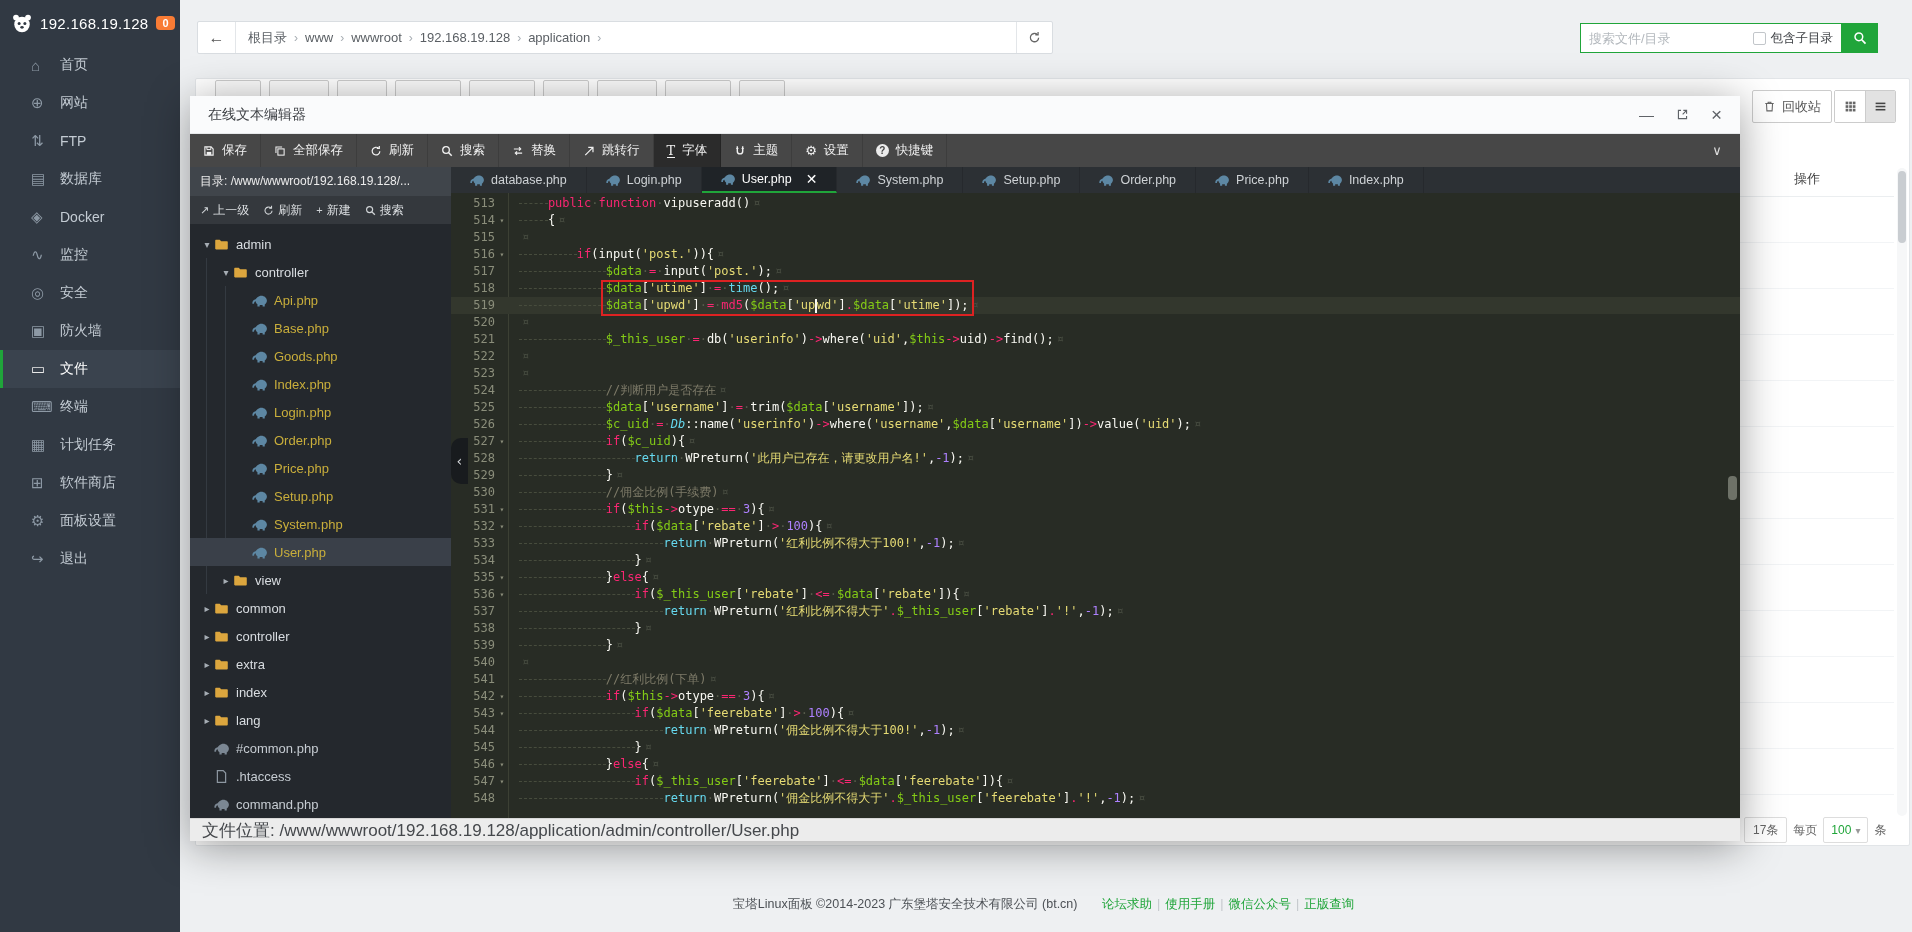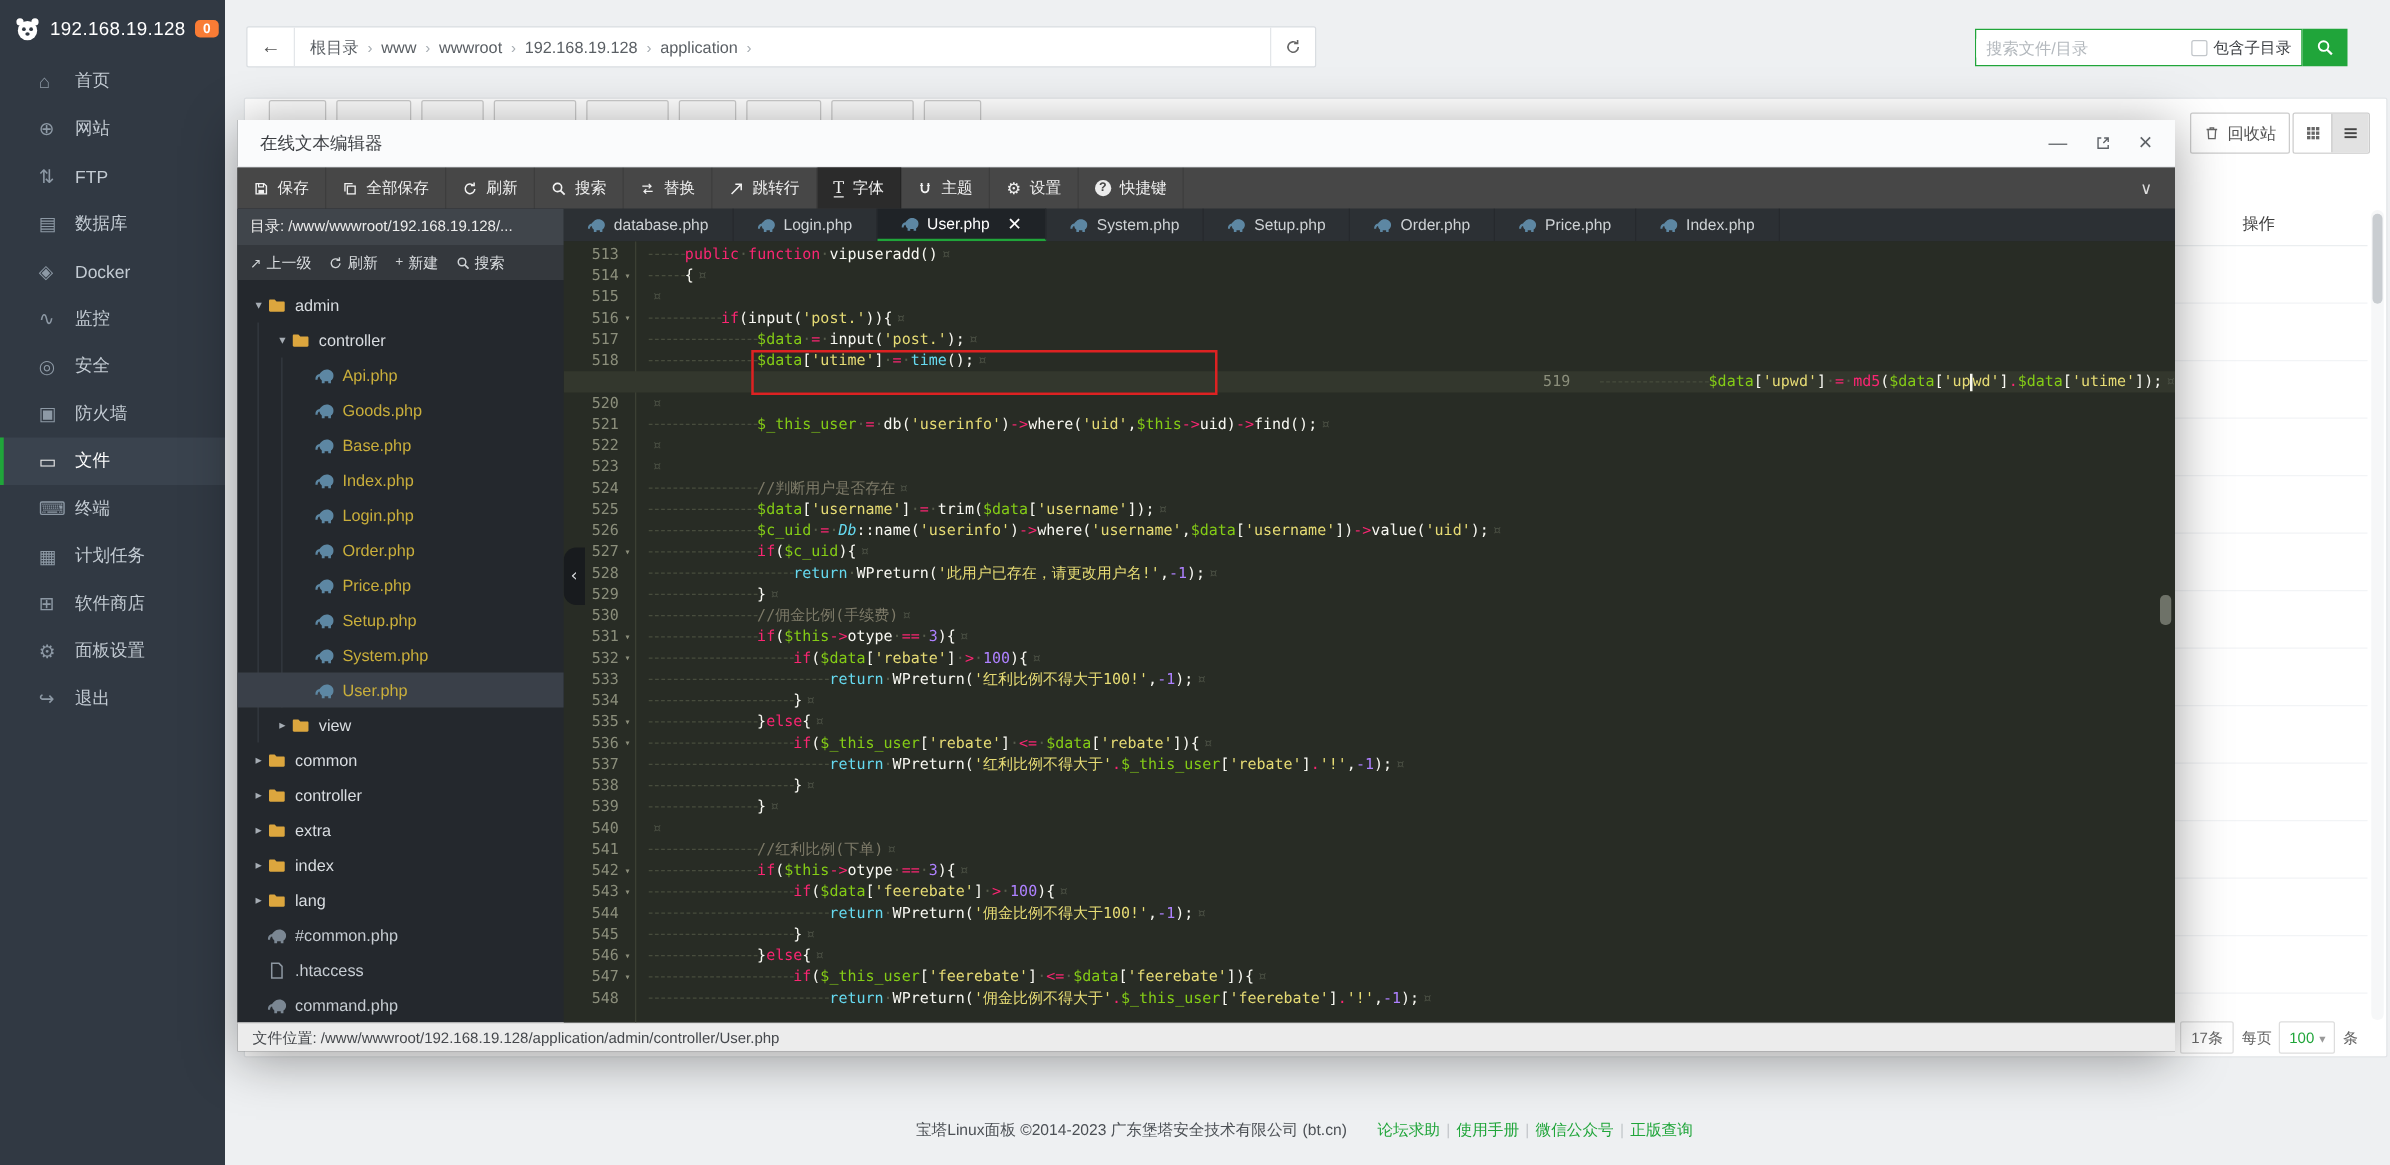--- a/index.html
+++ b/index.html
@@ -98,35 +98,35 @@
   .tabbar { height:26px; background:#2c3034; display:flex; align-items:stretch; }
   .tab { display:flex; align-items:center; gap:7px; padding:0 19px; font-size:12.5px; color:#ced2d5; border-right:1px solid #26292d; cursor:pointer; white-space:nowrap; }
   .tab .icn { font-size:14px; display:flex; color:#5d87a3; }
   .tab.active { background:#1f2327; color:#fff; border-bottom:2px solid #20a53a; }
   .tab .tclose { margin-left:7px; font-weight:bold; font-size:14px; color:#fff; line-height:1; }
 
   .code-area { flex:1; position:relative; background:#282c25; overflow:hidden; font-family:"DejaVu Sans Mono",monospace; font-size:12px; line-height:17px; }
   .gutter-bg { position:absolute; left:0; top:0; bottom:0; width:58px; border-right:1px solid #3c4034; }
   .code-lines { position:absolute; left:0; right:0; top:2px; }
   .cl { height:17px; display:flex; align-items:center; white-space:pre; position:relative; }
-  .cl.active-line { background:#33372d;justify-content:flex-end; }
+  .cl.active-line { background:#33372d; }
   .ln { width:44px; text-align:right; color:#8b8e7b; flex:none; }
   .fold { width:14px; text-align:center; color:#8b8e7b; font-size:8px; flex:none; cursor:pointer; }
   .cl .content { padding-left:10px; display:flex; align-items:center; }
   .ind { display:inline-block; height:1px; border-top:1px dashed #474c3d; align-self:center; flex:none; }
   .tk-k { color:#f92672; } .tk-v { color:#84cc16; } .tk-s { color:#e6db74; }
   .tk-f { color:#66d9ef; } .tk-fi { color:#66d9ef; font-style:italic; }
   .tk-n { color:#ae81ff; } .tk-p { color:#f8f8f2; } .tk-c { color:#7d7a68; }
   .ws { color:#565b4b; } .eol { color:#4b5044; margin-left:3px; }
   .cursor { display:inline-block; width:1.5px; height:14px; background:#f8f8f0; vertical-align:middle; }
   .red-box { position:absolute; top:87px; left:calc(68px + 12ch - 5px); width:calc(50ch + 12px); height:36px; border:2px solid #dd2222; z-index:3; pointer-events:none; }
   .collapse-handle { position:absolute; left:0; top:245px; width:17px; height:46px; background:#181b1e; border-radius:10px 0 0 10px; transform:translateX(0); display:flex; align-items:center; justify-content:center; color:#d7dadd; font-size:14px; cursor:pointer; z-index:4; }
   .code-scrollbar { position:absolute; right:3px; top:283px; width:9px; height:24px; background:#6e7268; border-radius:4px; z-index:4; cursor:pointer; }
 
-  .m-status { height:23px; background:#ececec; border-top:1px solid #d7d7d7; display:flex; align-items:center; font-size:12px; color:#45484c; }
+  .m-status { height:23px; background:#ececec; border-top:1px solid #d7d7d7; display:flex; align-items:center; font-size:17px; color:#45484c; }
   .m-status .fpath { flex:1; padding-left:12px; }
   .m-status .sitems { display:flex; gap:34px; padding-right:46px; }
   .m-status .sitems span { cursor:pointer; }
 
   .icn svg { display:block; }
   .icn { display:inline-flex; }
 </style>
 </head>
 <body>
 
@@ -488,30 +488,30 @@
               </span>
               <span class="lbl-gold">Api.php</span>
             </div>
             <div class="trow" style="padding-left: 48px;">
               <span class="t-chev"></span>
               <span class="icn" style="color: rgb(93, 135, 163);">
                 <svg viewBox="0 0 16 14" width="1em" height="1em" style="display:block">
                   <path d="M5.8 3.5C6.9 2.4 8.4 1.8 10 1.8c3.2 0 5.9 2.3 5.9 5.2 0 1.7-.9 3.2-2.3 4.2v2.3h-2.3v-1.6H8.2v1.6H5.8v-2.4C4.7 10.3 4 9.1 3.9 7.8c-1.1.3-1.7 1.1-1.6 2.2 0 .3-.2.5-.5.5H.8c-.3 0-.5-.2-.5-.5C.4 7.6 1.8 6 3.9 5.7c.4-.9 1.1-1.6 1.9-2.2z" fill="currentColor"></path>
                 </svg>
               </span>
+              <span class="lbl-gold">Base.php</span>
+            </div>
+            <div class="trow" style="padding-left: 48px;">
+              <span class="t-chev"></span>
+              <span class="icn" style="color: rgb(93, 135, 163);">
+                <svg viewBox="0 0 16 14" width="1em" height="1em" style="display:block">
+                  <path d="M5.8 3.5C6.9 2.4 8.4 1.8 10 1.8c3.2 0 5.9 2.3 5.9 5.2 0 1.7-.9 3.2-2.3 4.2v2.3h-2.3v-1.6H8.2v1.6H5.8v-2.4C4.7 10.3 4 9.1 3.9 7.8c-1.1.3-1.7 1.1-1.6 2.2 0 .3-.2.5-.5.5H.8c-.3 0-.5-.2-.5-.5C.4 7.6 1.8 6 3.9 5.7c.4-.9 1.1-1.6 1.9-2.2z" fill="currentColor"></path>
+                </svg>
+              </span>
               <span class="lbl-gold">Goods.php</span>
-            </div>
-            <div class="trow" style="padding-left: 48px;">
-              <span class="t-chev"></span>
-              <span class="icn" style="color: rgb(93, 135, 163);">
-                <svg viewBox="0 0 16 14" width="1em" height="1em" style="display:block">
-                  <path d="M5.8 3.5C6.9 2.4 8.4 1.8 10 1.8c3.2 0 5.9 2.3 5.9 5.2 0 1.7-.9 3.2-2.3 4.2v2.3h-2.3v-1.6H8.2v1.6H5.8v-2.4C4.7 10.3 4 9.1 3.9 7.8c-1.1.3-1.7 1.1-1.6 2.2 0 .3-.2.5-.5.5H.8c-.3 0-.5-.2-.5-.5C.4 7.6 1.8 6 3.9 5.7c.4-.9 1.1-1.6 1.9-2.2z" fill="currentColor"></path>
-                </svg>
-              </span>
-              <span class="lbl-gold">Base.php</span>
             </div>
             <div class="trow" style="padding-left: 48px;">
               <span class="t-chev"></span>
               <span class="icn" style="color: rgb(93, 135, 163);">
                 <svg viewBox="0 0 16 14" width="1em" height="1em" style="display:block">
                   <path d="M5.8 3.5C6.9 2.4 8.4 1.8 10 1.8c3.2 0 5.9 2.3 5.9 5.2 0 1.7-.9 3.2-2.3 4.2v2.3h-2.3v-1.6H8.2v1.6H5.8v-2.4C4.7 10.3 4 9.1 3.9 7.8c-1.1.3-1.7 1.1-1.6 2.2 0 .3-.2.5-.5.5H.8c-.3 0-.5-.2-.5-.5C.4 7.6 1.8 6 3.9 5.7c.4-.9 1.1-1.6 1.9-2.2z" fill="currentColor"></path>
                 </svg>
               </span>
               <span class="lbl-gold">Index.php</span>
             </div>

